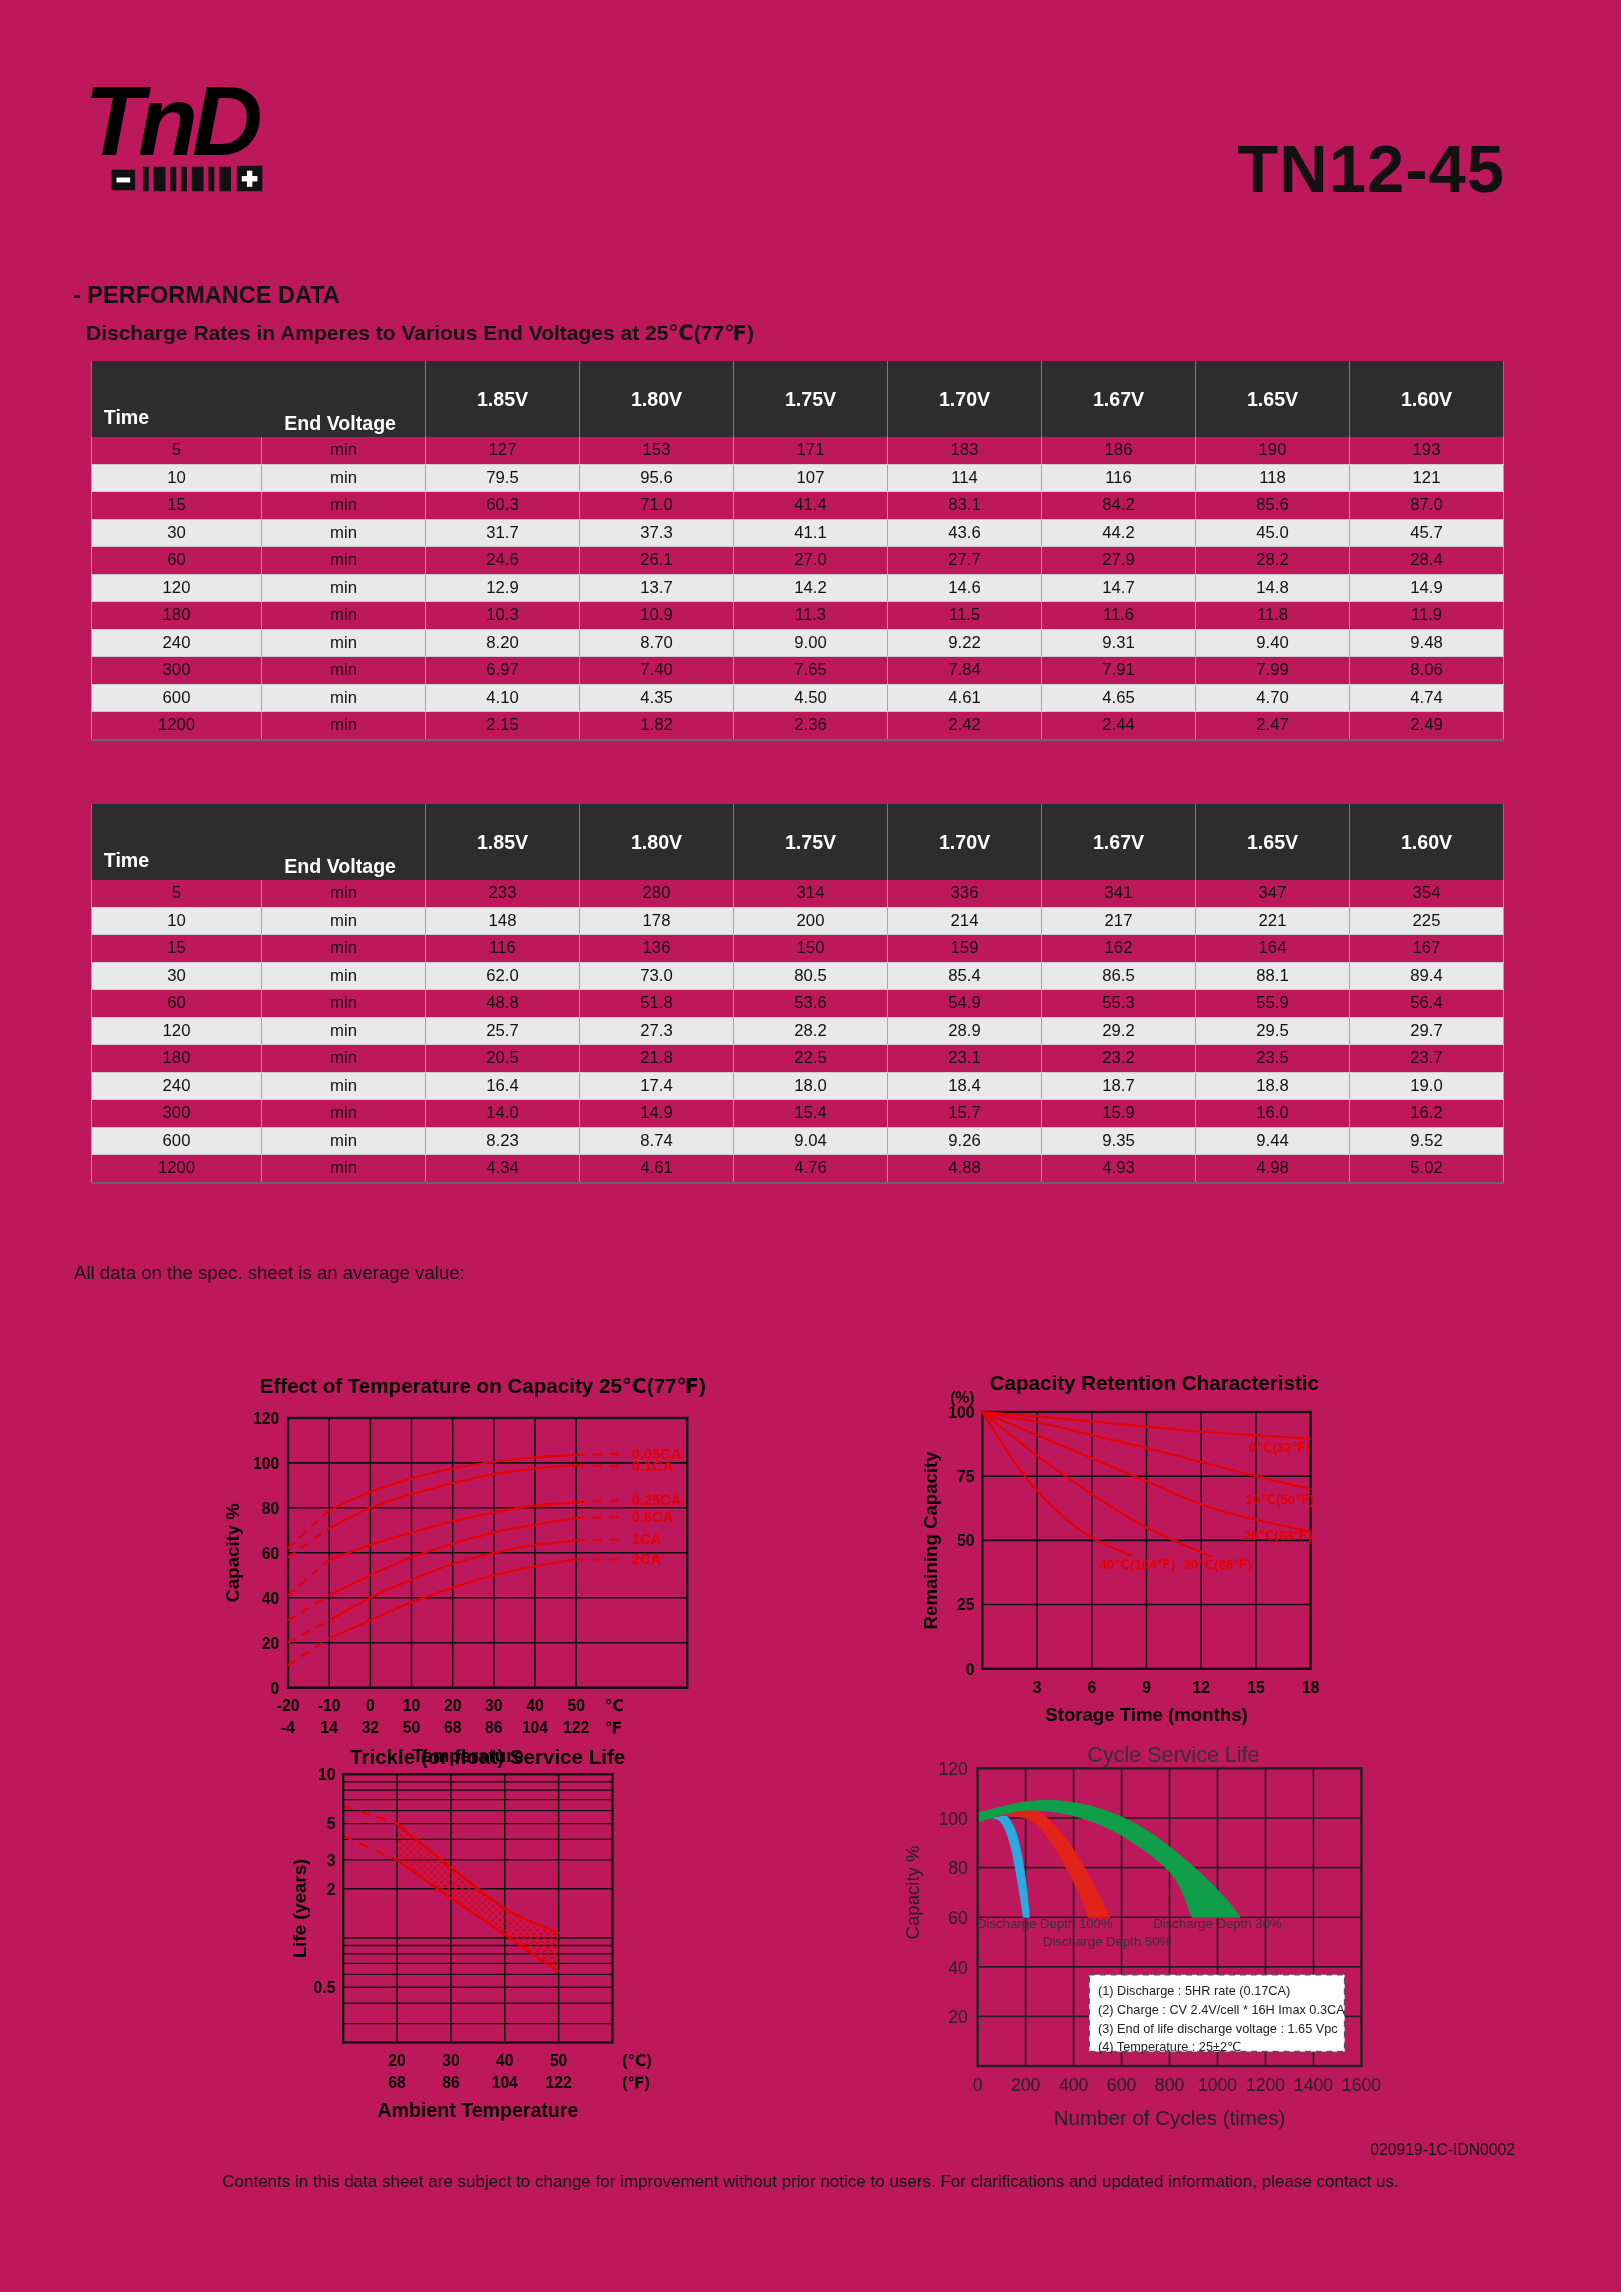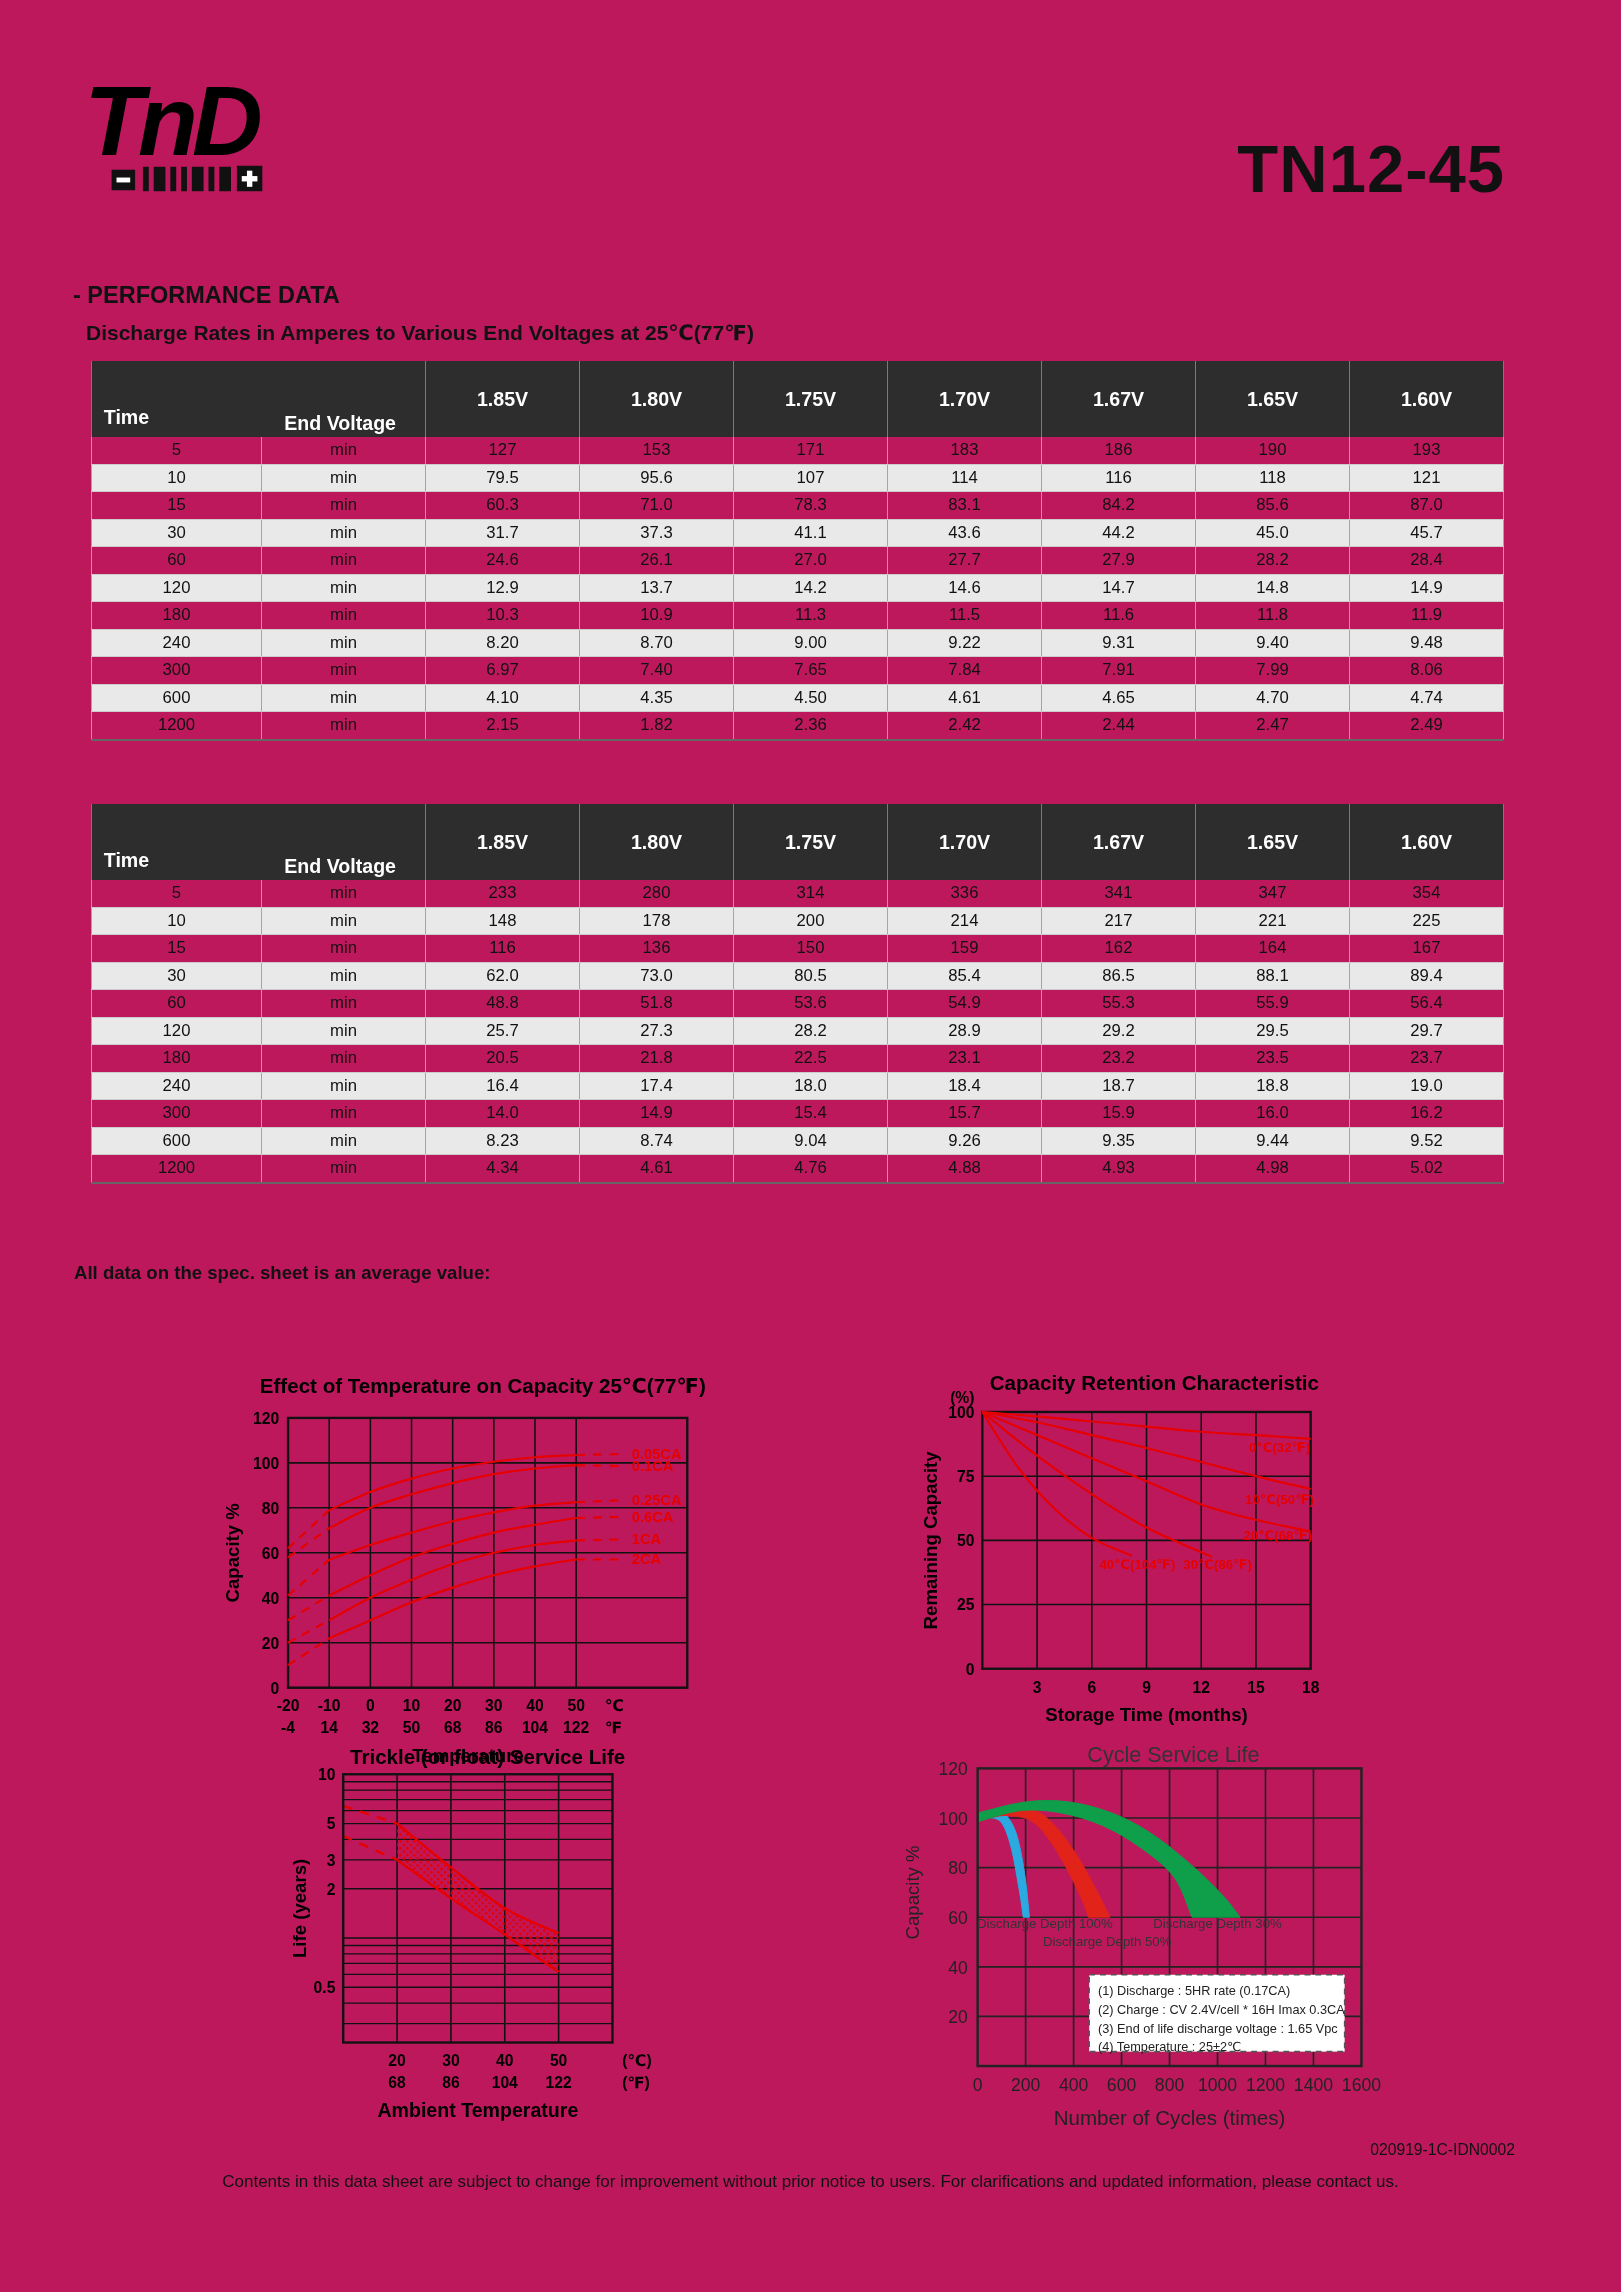--- a/index.html
+++ b/index.html
@@ -17,21 +17,21 @@
   .c-time{width:170px;}.c-unit{width:164px;}.c-v{width:154px;}
   .dtable thead th{background:#2d2d2d;color:#fff;font-size:19.6px;font-weight:bold;height:74px;
         border-right:1px solid #7a7a7a;border-left:1px solid #7a7a7a;text-align:center;}
   .dtable th.corner{position:relative;}
   .dtable th.corner .cv{position:absolute;top:9.8px;right:29px;margin-top:41px;}
   .dtable th.corner .ct{position:absolute;bottom:7.8px;left:11.8px;}
   .dtable td{height:26.5px;padding:0;text-align:center;font-size:16.7px;
         border-right:1px solid #a5a5a5;border-left:1px solid #a5a5a5;border-bottom:1px solid #cccccc;}
   .dtable tbody tr.stripe td{background:#e9e9e9;}
   .dtable tbody tr:last-child td{border-bottom:2px solid #666;}
-  .tol-b{position:absolute;left:74px;top:1262px;font-size:18.6px;font-weight:bold;}
+  .tol-b{position:absolute;left:74px;top:1262px;font-size:18.6px;font-weight:normal;}
   .tol-t{position:absolute;left:74px;top:1294px;font-size:18.6px;}
   svg.chart{position:absolute;}
   #chart1{left:137px;top:1362px;}
   #chart2{left:902px;top:1362px;}
   #chart3{left:196px;top:1740px;}
   #chart4{left:858px;top:1740px;}
   .footer-code{position:absolute;top:2141px;right:106px;font-size:15.7px;}
   .footer-note{position:absolute;top:2172px;left:0;width:1621px;text-align:center;font-size:17px;}
   svg text{font-family:"Liberation Sans","DejaVu Sans",sans-serif;}
 </style>
@@ -104,21 +104,21 @@
           <td>114</td>
           <td>116</td>
           <td>118</td>
           <td>121</td>
         </tr>
         <tr>
           <td>15</td>
           <td>min</td>
           <td>60.3</td>
           <td>71.0</td>
-          <td>78.3</td>
+          <td>41.4</td>
           <td>83.1</td>
           <td>84.2</td>
           <td>85.6</td>
           <td>87.0</td>
         </tr>
         <tr class="stripe">
           <td>30</td>
           <td>min</td>
           <td>31.7</td>
           <td>37.3</td>

